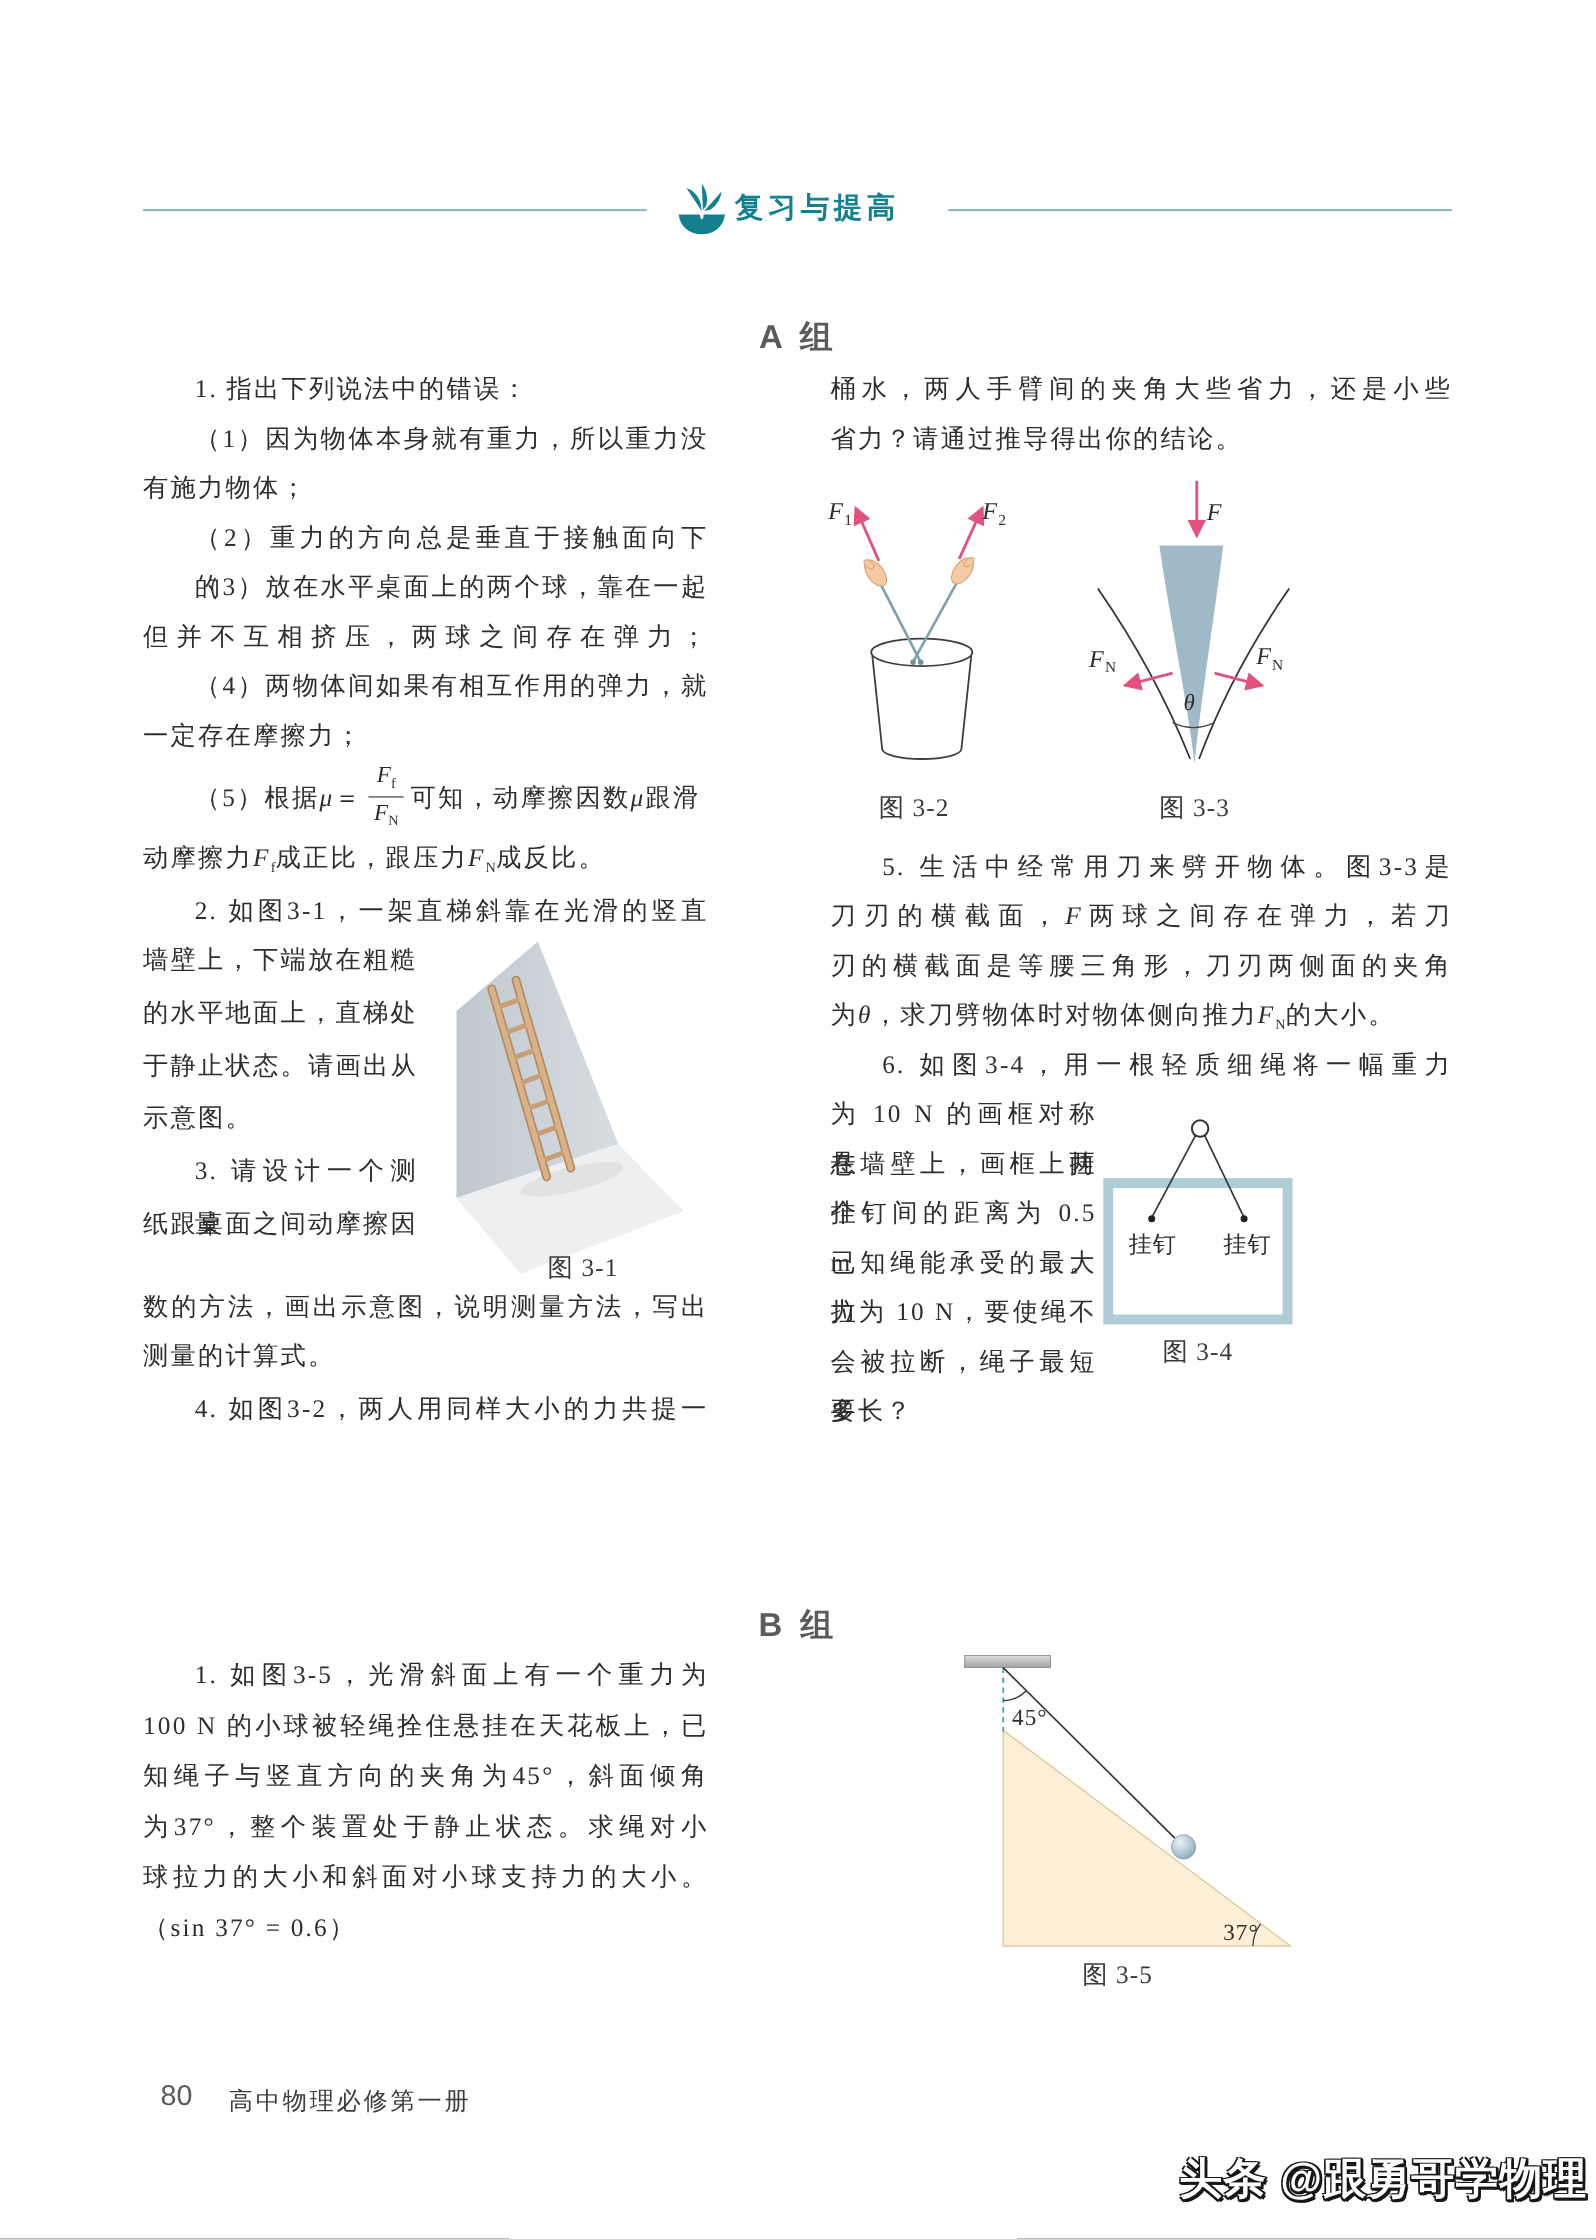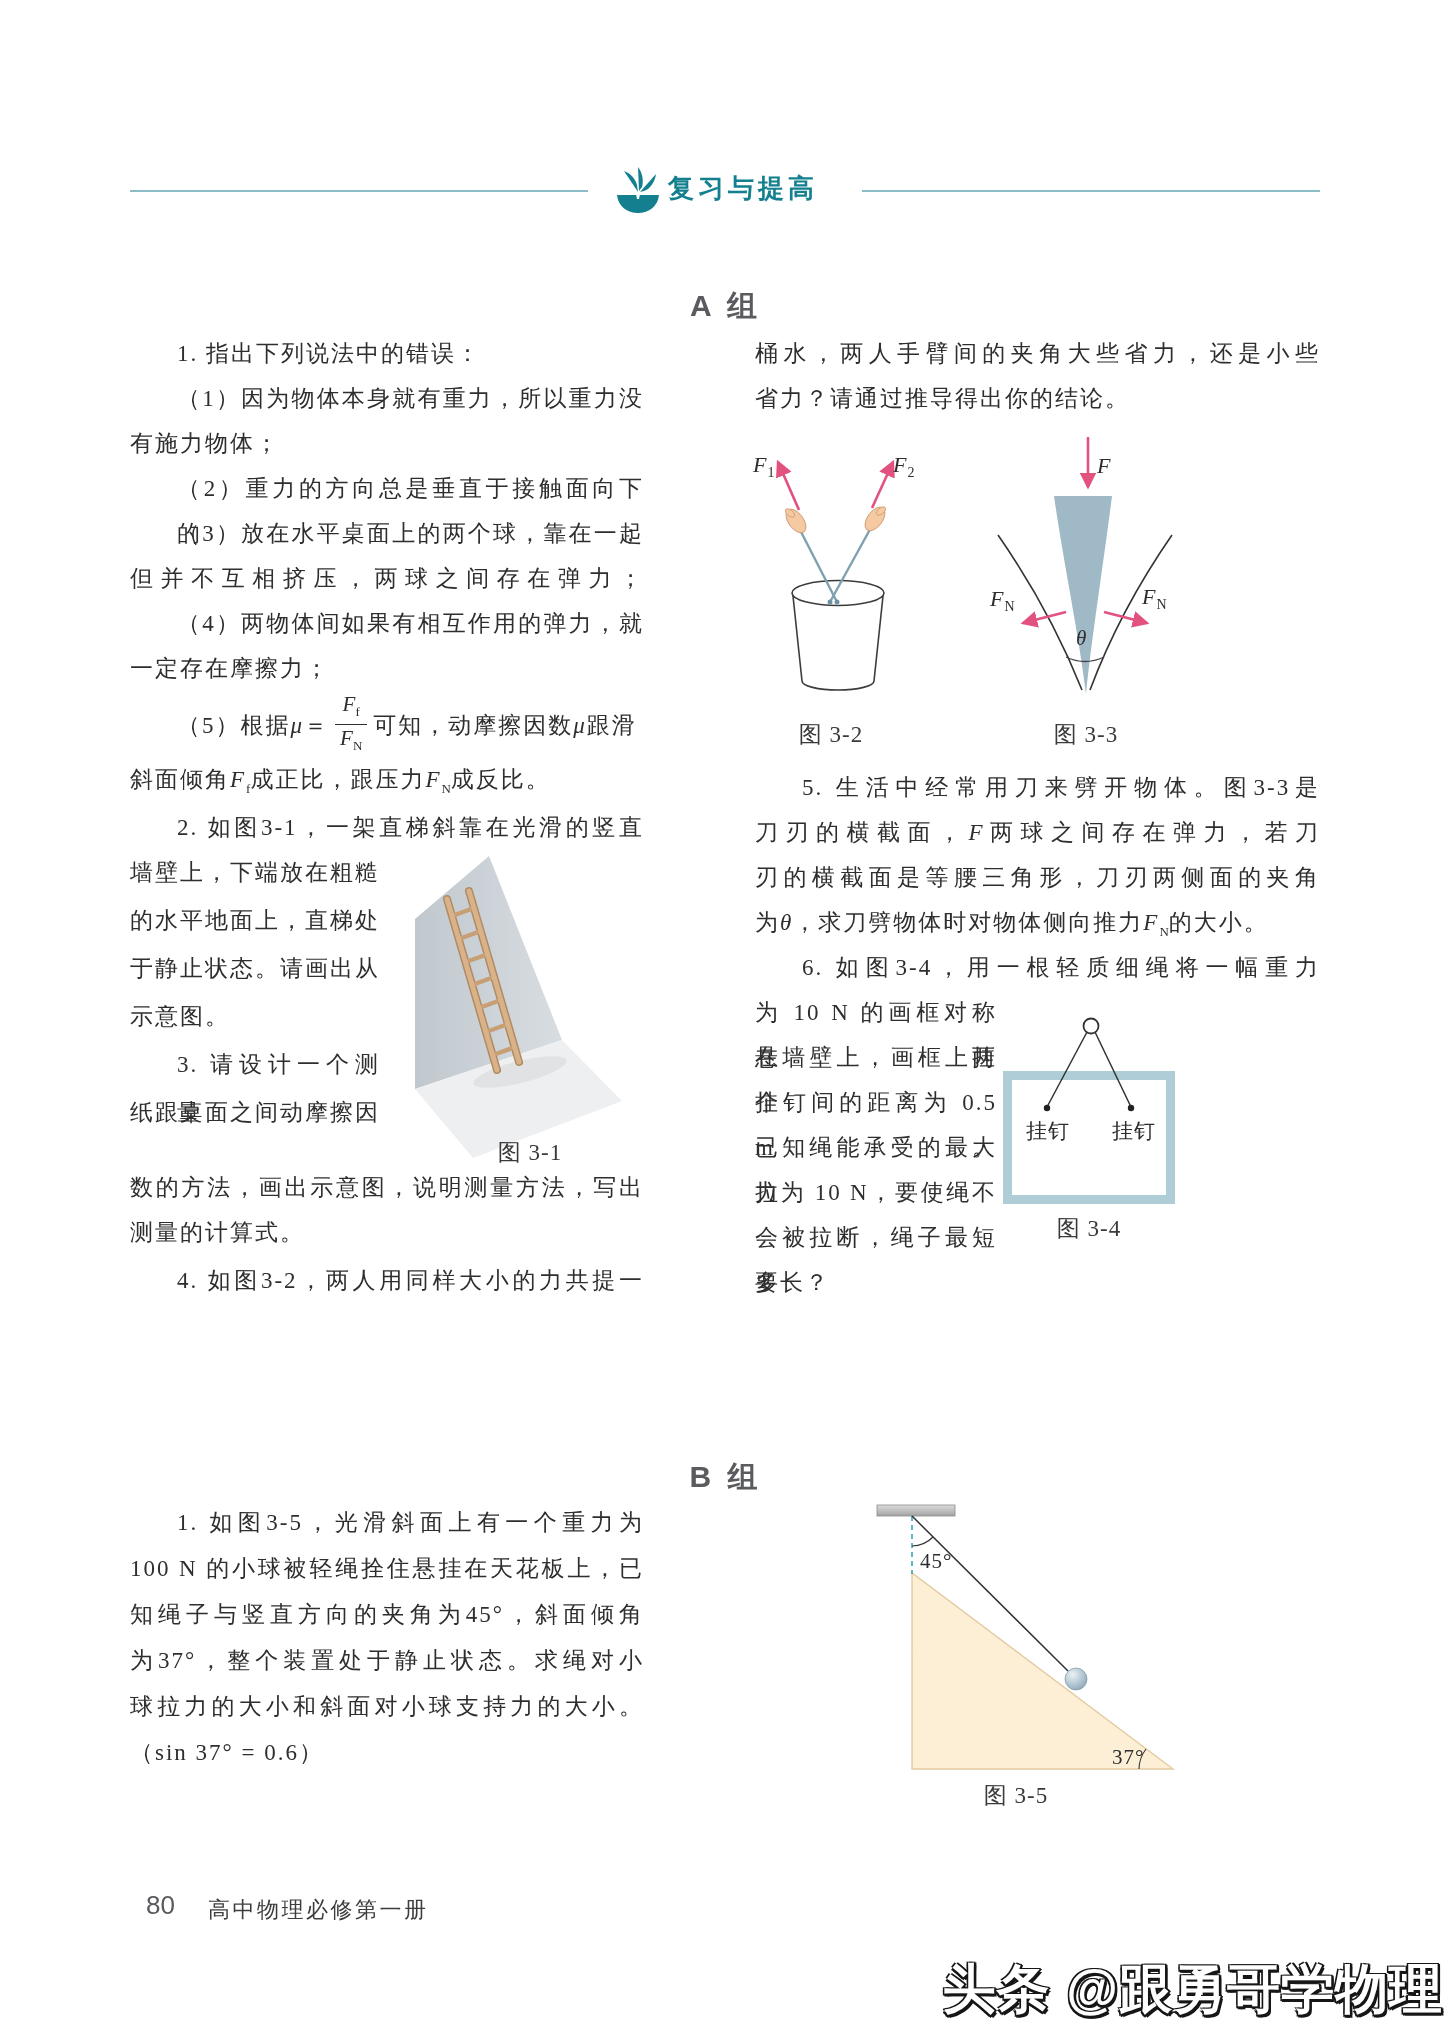--- a/index.html
+++ b/index.html
@@ -31,21 +31,21 @@
   sub{font-size:13px;letter-spacing:0;}
   .it{font-style:italic;}
   .fig{position:absolute;}
   .fig text{letter-spacing:1px;}
   
   .footer-num{position:absolute;left:146px;top:1890px;font-family:"Liberation Sans",sans-serif;
               font-size:26px;color:#595a5d;}
   .footer-title{position:absolute;left:208px;top:1895px;font-size:22px;color:#3d3d3d;letter-spacing:2.5px;}
   
   .watermark{position:absolute;right:8px;top:1954px;font-family:"Liberation Sans",sans-serif;
-             font-weight:bold;font-size:53px;color:#ffffff;letter-spacing:1px;white-space:nowrap;
+             font-weight:bold;font-size:39px;color:#ffffff;letter-spacing:1px;white-space:nowrap;
              text-shadow:2.5px 2.5px 0 #161616,-1.5px -1.5px 0 #161616,1.5px -1.5px 0 #161616,
                          -1.5px 1.5px 0 #161616,0 2.5px 0 #161616,2.5px 0 0 #161616;}
 </style>
 </head>
 <body>
 
 <div class="page">
 
   <svg width="0" height="0" style="position:absolute">
     <defs>
@@ -99,21 +99,21 @@
       <span class="frac">
         <span class="fr-num"><span class="it">F</span><sub>f</sub></span>
         <span class="fr-den"><span class="it">F</span><sub>N</sub></span>
       </span>
       <span>可知，动摩擦因数</span>
       <span class="it">μ</span>
       <span>跟滑</span>
   </div>
 
   <div class="col" style="left:130px;top:757px;width:514px;">
-    <div class="ln"><span>斜面倾角</span><span class="it">F</span><sub>f</sub><span>成正比，跟压力</span><span class="it">F</span><sub>N</sub><span>成反比。</span></div>
+    <div class="ln"><span>动摩擦力</span><span class="it">F</span><sub>f</sub><span>成正比，跟压力</span><span class="it">F</span><sub>N</sub><span>成反比。</span></div>
   </div>
 
   <div class="col" style="left:130px;top:805px;width:514px;">
     <div class="ln ind j">2. 如图3-1，一架直梯斜靠在光滑的竖直</div>
   </div>
 
   <div class="col lh48" style="left:130px;top:849px;width:250px;">
     <div class="ln j">墙壁上，下端放在粗糙</div>
     <div class="ln j">的水平地面上，直梯处</div>
     <div class="ln j">于静止状态。请画出从</div>

